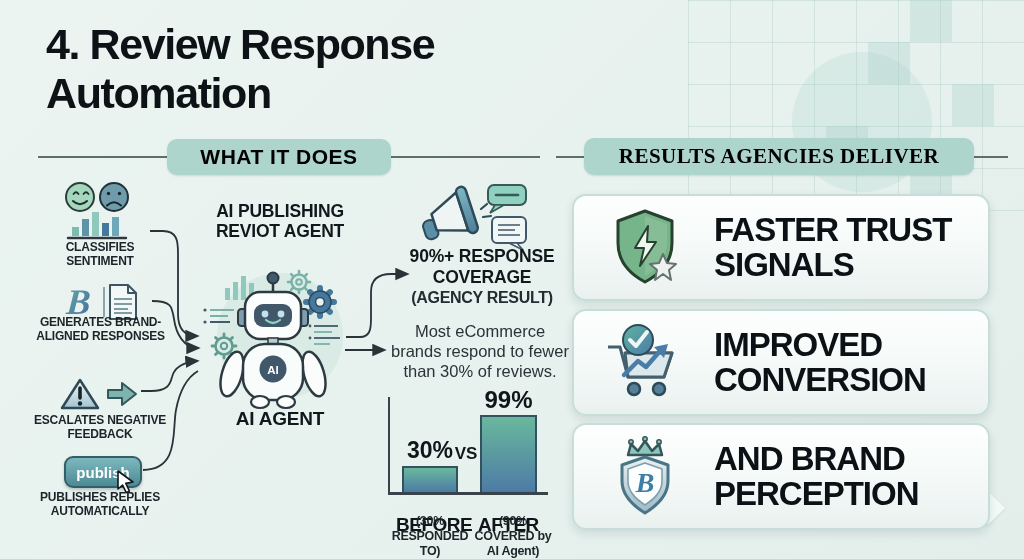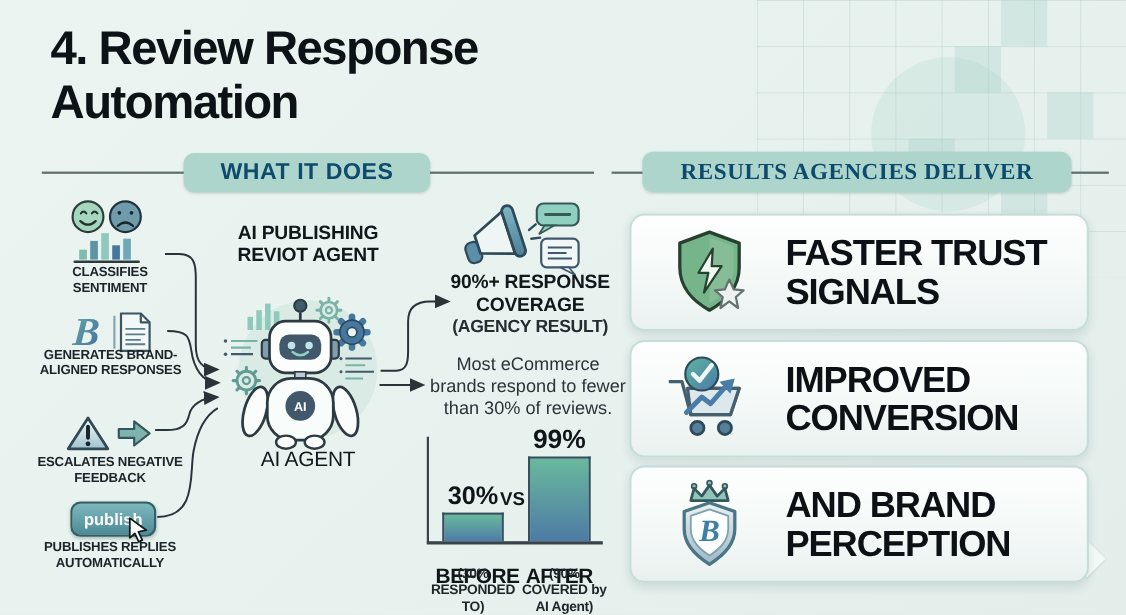--- a/index.html
+++ b/index.html
@@ -19,38 +19,38 @@
     background:#f2faf7; transform:rotate(45deg); box-shadow:0 1px 3px rgba(40,70,65,.18); }
 
   .title { position:absolute; left:46px; top:20px; font-size:43px; line-height:1.15;
     font-weight:bold; letter-spacing:-1.4px; color:#0d1216; }
 
   .rule { position:absolute; height:2px; background:#5d6e6b; top:156px; }
   .rule.left  { left:38px;  width:502px; }
   .rule.right { left:556px; width:452px; }
 
   .pill { position:absolute; background:#add5cb; border-radius:10px; display:flex;
-    align-items:center; justify-content:center; font-weight:bold; color:#0c4a6e;
+    align-items:center; justify-content:center; font-weight:bold; color:#000000;
     letter-spacing:.5px; box-shadow:0 1px 2px rgba(50,80,75,.15); }
   .pill.left  { left:167px; top:139px; width:224px; height:36px; font-size:21px; }
   .pill.right { left:584px; top:138px; width:390px; height:37px; font-size:21px;font-family:Liberation Serif, serif; }
 
   .step-label { position:absolute; font-weight:bold; font-size:12px; line-height:1.13;
     text-align:center; letter-spacing:-.2px; color:#1d2429; }
   .icon-abs { position:absolute; }
 
   .publish-btn { position:absolute; left:64px; top:456px; width:74px; height:28px;
     background:linear-gradient(180deg,#7cb8bd,#4e8a96); border:2px solid #335f68;
     border-radius:9px; color:#fff; font-weight:bold; font-size:15px; display:flex;
     align-items:center; justify-content:center; box-shadow:0 2px 3px rgba(30,60,60,.25); }
 
   .agent-heading { position:absolute; left:202px; top:201px; width:156px; text-align:center;
     font-size:17.5px; font-weight:bold; letter-spacing:-.2px; line-height:1.17; color:#11181c; }
   .agent-caption { position:absolute; left:205px; top:408px; width:150px; text-align:center;
-    font-size:19px; font-weight:normal; letter-spacing:-.2px; color:#11181c; }
+    font-size:19px; font-weight:bold; letter-spacing:-.2px; color:#11181c; }
 
   .result-headline { position:absolute; left:398px; top:246px; width:168px; text-align:center;
     font-size:17.5px; font-weight:bold; line-height:1.2; letter-spacing:-.2px; color:#11181c; }
   .result-subline { position:absolute; left:398px; top:289px; width:168px; text-align:center;
     font-size:16px; font-weight:bold; letter-spacing:-.3px; color:#232c31; }
   .result-note { position:absolute; left:388px; top:322px; width:184px; text-align:center;
     font-size:16.5px; line-height:1.2; color:#2b3338; }
 
   
   .axis { position:absolute; background:#39444a; }

